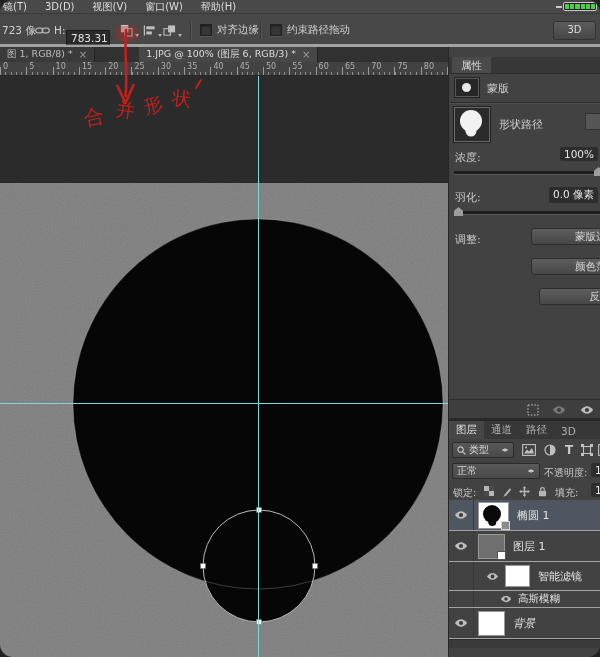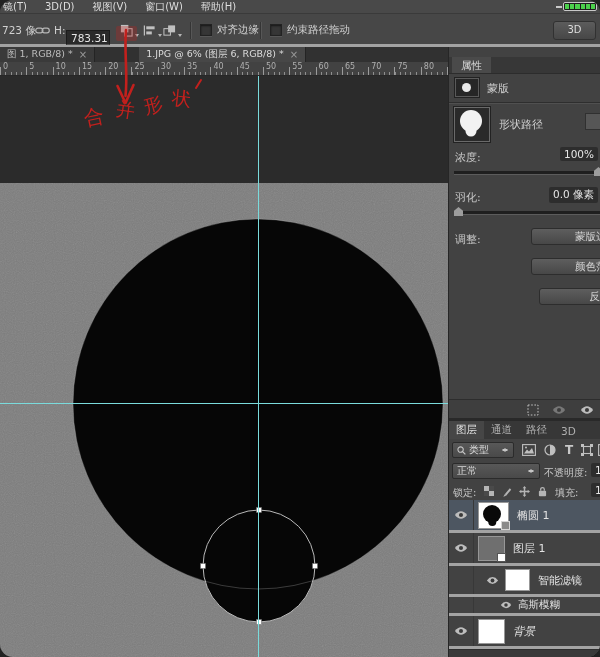--- a/index.html
+++ b/index.html
@@ -83,21 +83,21 @@
   .ltab.active{background:#464646;color:#ddd;}
   .combo{position:absolute;height:16px;background:linear-gradient(#585858,#494949);border:1px solid #2b2b2b;
         border-radius:2px;display:flex;align-items:center;gap:3px;padding:0 4px;box-sizing:border-box;
         font-size:10px;color:#d8d8d8;white-space:nowrap;}
   .ud{width:7px;height:10px;position:relative;margin-left:auto;flex:none;}
   .ud::before{content:"";position:absolute;left:0;top:0;border:3px solid transparent;border-bottom:3.6px solid #c5c5c5;}
   .ud::after{content:"";position:absolute;left:0;bottom:0;border:3px solid transparent;border-top:3.6px solid #c5c5c5;}
   .fil-ic{position:absolute;top:396px;width:16px;height:14px;display:flex;align-items:center;justify-content:center;}
   .row-label{position:absolute;font-size:10px;color:#c8c8c8;white-space:nowrap;}
   .layers-list{position:absolute;top:453px;left:0;right:0;bottom:0;background:#424242;}
-  .lrow{position:relative;height:30px;border-bottom:3px solid #a3a3a3;display:flex;align-items:center;background:#424242;}
+  .lrow{position:relative;height:30px;border-bottom:1px solid #a3a3a3;display:flex;align-items:center;background:#424242;}
   .lrow.sel{background:#4d5661;}
   .lrow.sub{height:16px;}
   .lrow.smart{height:28px;}
   .eye-cell{width:24px;align-self:stretch;display:flex;align-items:center;justify-content:center;
         border-right:1px solid #383838;flex:none;}
   .thumb{flex:none;margin-left:4px;border:1px solid #979797;position:relative;background:#fff;box-sizing:border-box;}
   .badge{position:absolute;right:-2px;bottom:-2px;width:9px;height:9px;background:#8a8a8a;border:1px solid #d5d5d5;box-sizing:border-box;}
   .badge.white{background:#fdfdfd;border-color:#555;}
   .lname{margin-left:8px;font-size:11px;color:#e2e2e2;white-space:nowrap;}
   .lname.it{font-style:italic;}
@@ -227,21 +227,21 @@
     </label>
     <div class="btn3d">3D</div>
   </div>
 
   <div class="tabbar">
     <div class="doc-tab">
       <span>图 1, RGB/8) *</span>
       <span class="x">×</span>
     </div>
     <div class="doc-tab active">
-      <span>1.JPG @ 6% (图层 6, RGB/8) *</span>
+      <span>1.JPG @ 100% (图层 6, RGB/3) *</span>
       <span class="x">×</span>
     </div>
   </div>
 
   <div class="ruler">
     <div id="ruler-numbers">
         <span class="ruler-num" style="left: 3px;">0</span>
         <span class="ruler-num" style="left: 29.3px;">5</span>
         <span class="ruler-num" style="left: 55.6px;">10</span>
         <span class="ruler-num" style="left: 81.9px;">15</span>

